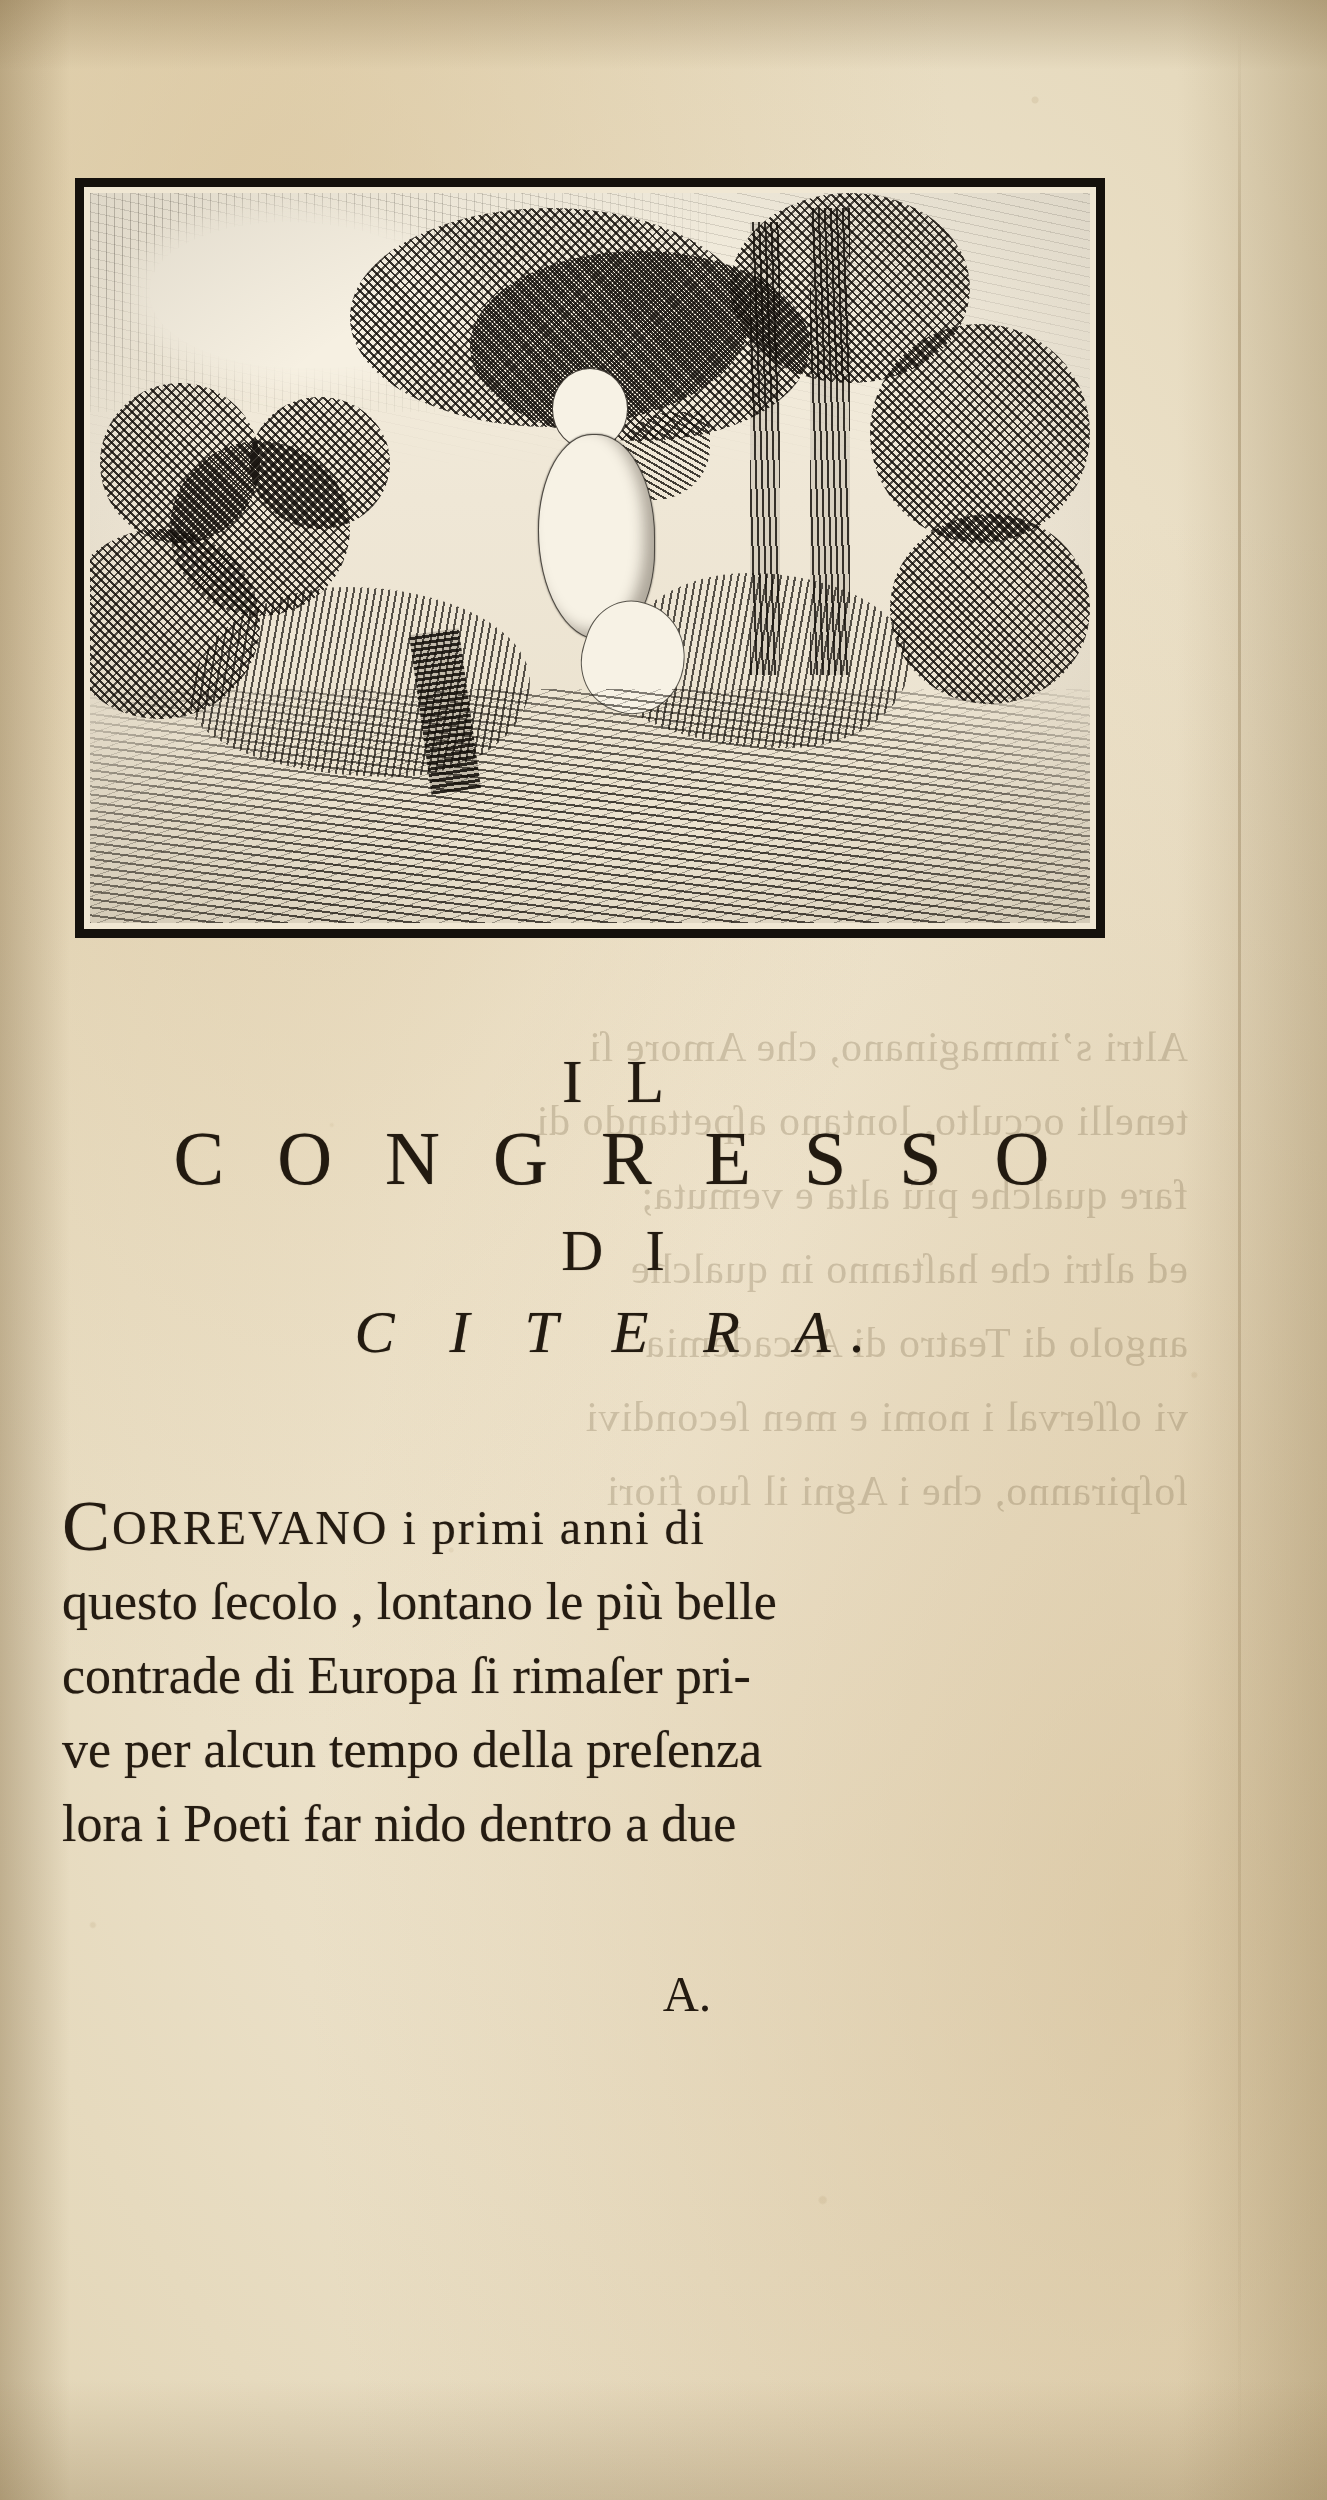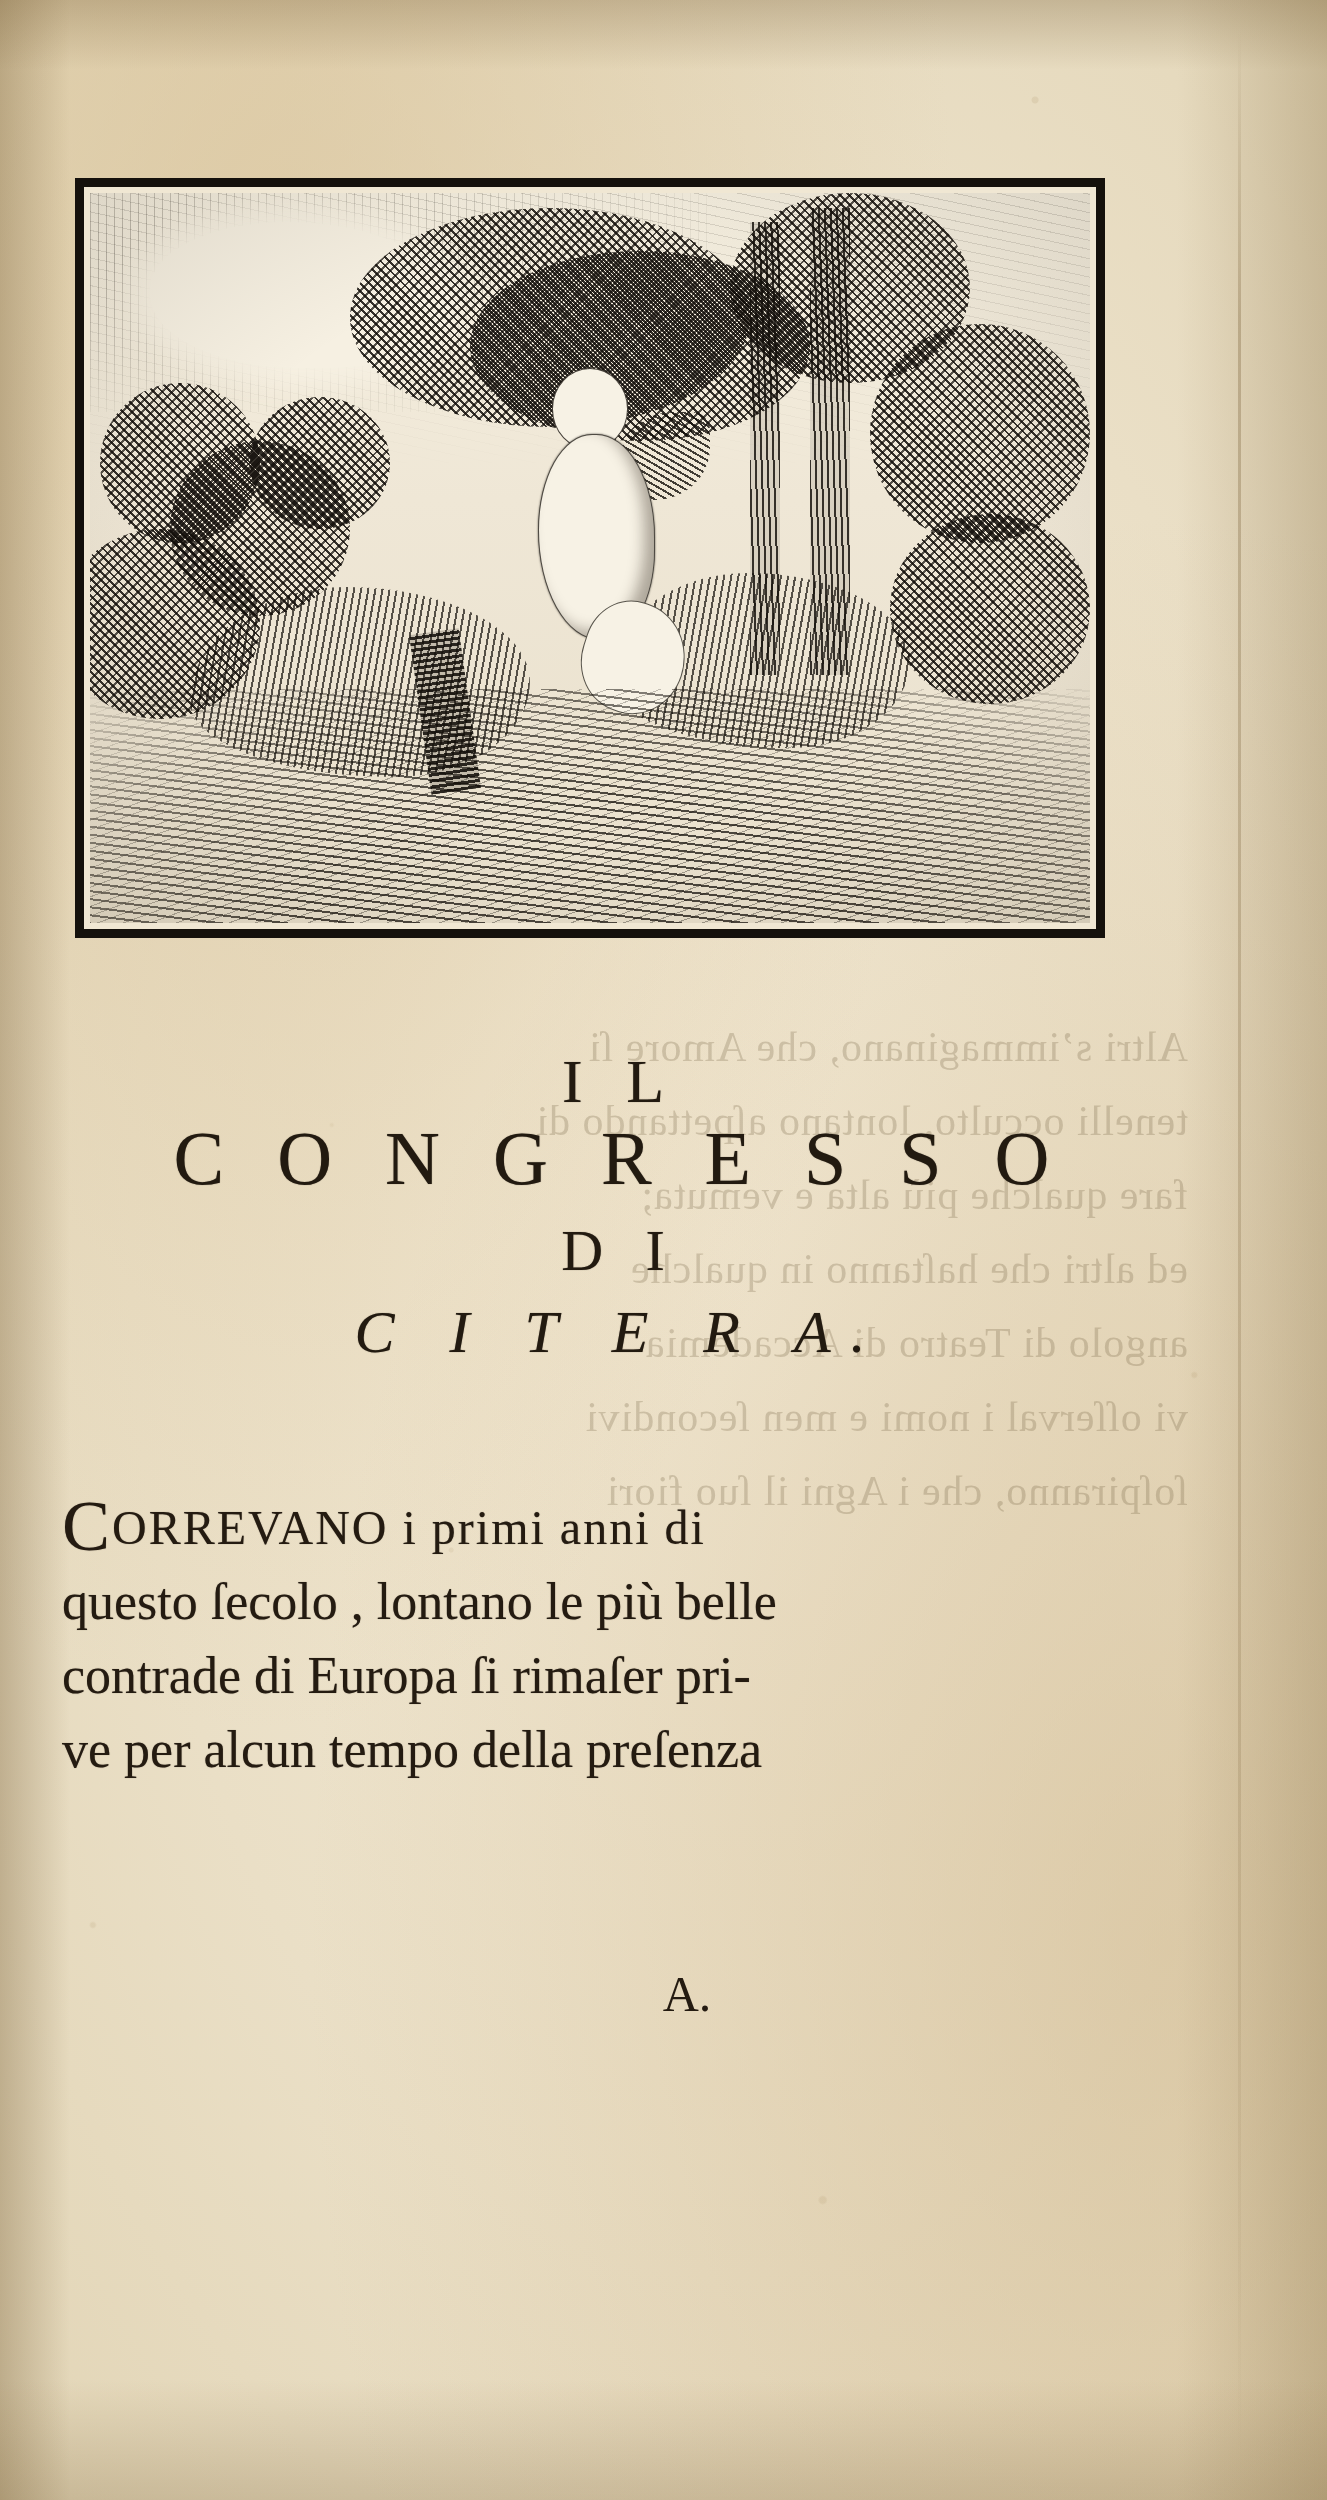--- a/index.html
+++ b/index.html
@@ -363,19 +363,20 @@
     <div class="t-line t-congresso">C O N G R E S S O</div>
     <div class="t-line t-di">D I</div>
     <div class="t-line t-citera">C I T E R A.</div>
   </div>
 
   <div class="body-text">
     <span class="line"><span class="dropcap">C</span><span class="smallcaps">ORREVANO i primi anni di</span></span>
     <span class="line">questo ſecolo , lontano le più belle</span>
     <span class="line">contrade di Europa ſi rimaſer pri-</span>
     <span class="line">ve per alcun tempo della preſenza</span>
+    <span class="line">lora i Poeti far nido dentro a due</span>
   </div>
 
   <div class="signature">
     <span class="sig-inner">A.</span>
   </div>
 
 </div>
 
 </body></html>

